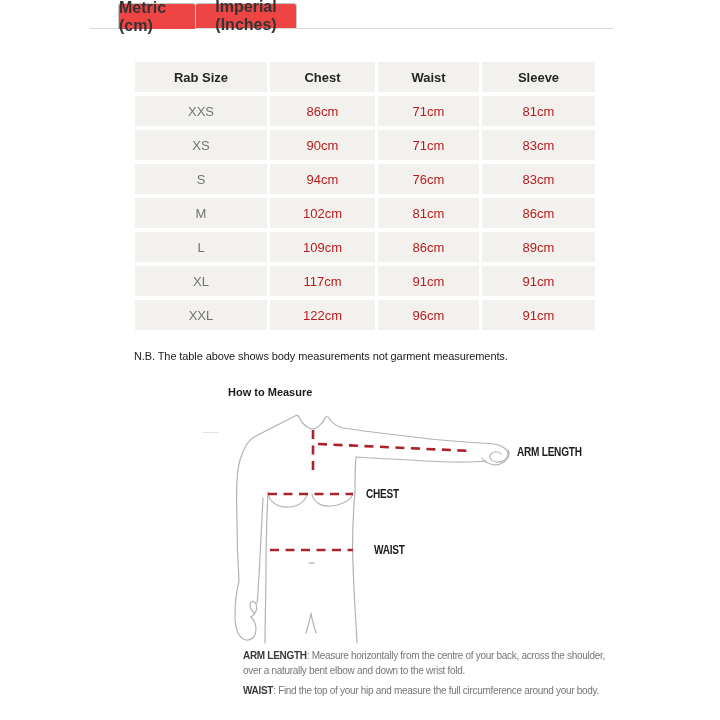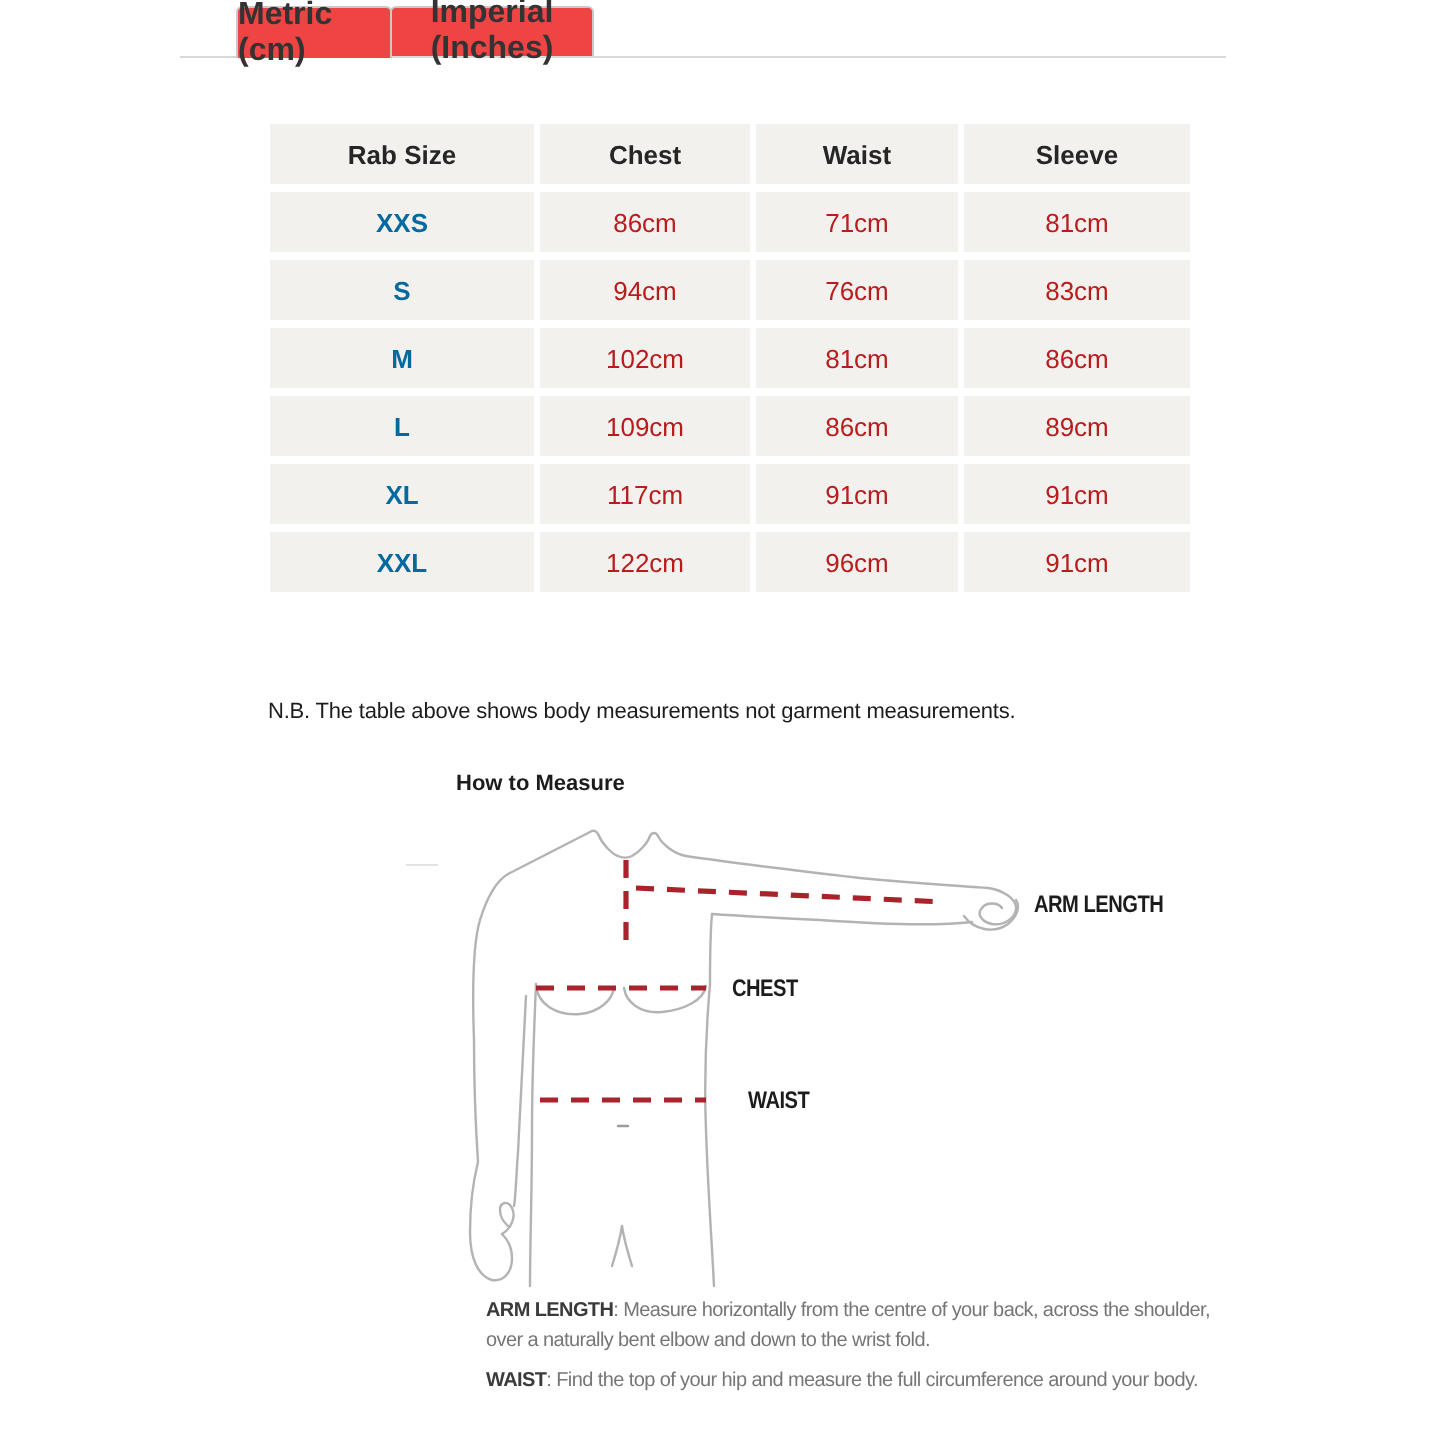--- a/index.html
+++ b/index.html
@@ -29,21 +29,21 @@
     position:absolute;left:135px;top:62px;
     border-collapse:separate;border-spacing:0;table-layout:fixed;
   }
   .size-table th,.size-table td{
     background:#f2f1ee;height:30px;padding:0;text-align:center;
     vertical-align:middle;font-size:13px;
     border-right:3px solid #ffffff;border-bottom:4px solid #ffffff;
   }
   .size-table tr th:last-child,.size-table tr td:last-child{border-right:none;}
   .size-table thead th{font-weight:bold;color:#262626;}
-  .size-table tbody th{font-weight:bold;color:#0369a1;}
+  .size-table tbody th{font-weight:normal;color:#737373;}
   .size-table tbody td{font-weight:normal;color:#b91c1c;}
 
   
   .note{
     position:absolute;left:134px;top:350px;font-size:11px;font-weight:normal;
     color:#1c1c1c;letter-spacing:-0.1px;
   }
   .h2m-title{
     position:absolute;left:228px;top:386px;font-size:11px;font-weight:bold;
     color:#1c1c1c;
@@ -97,20 +97,26 @@
         <th>Waist</th>
         <th>Sleeve</th>
       </tr>
     </thead>
     <tbody>
       <tr>
         <th>XXS</th>
         <td>86cm</td>
         <td>71cm</td>
         <td>81cm</td>
+      </tr>
+      <tr>
+        <th>XS</th>
+        <td>90cm</td>
+        <td>71cm</td>
+        <td>83cm</td>
       </tr>
       <tr>
         <th>S</th>
         <td>94cm</td>
         <td>76cm</td>
         <td>83cm</td>
       </tr>
       <tr>
         <th>M</th>
         <td>102cm</td>

